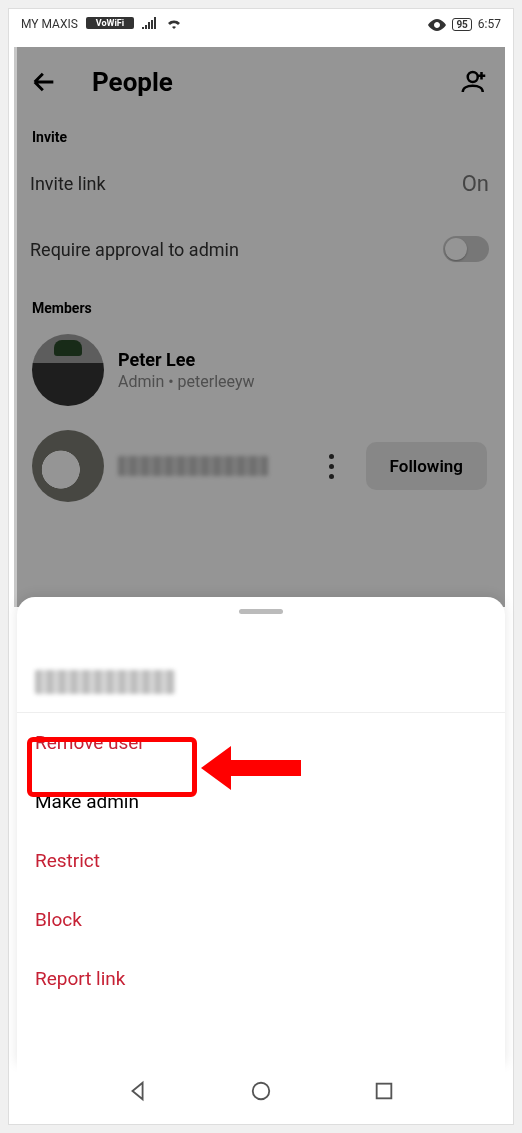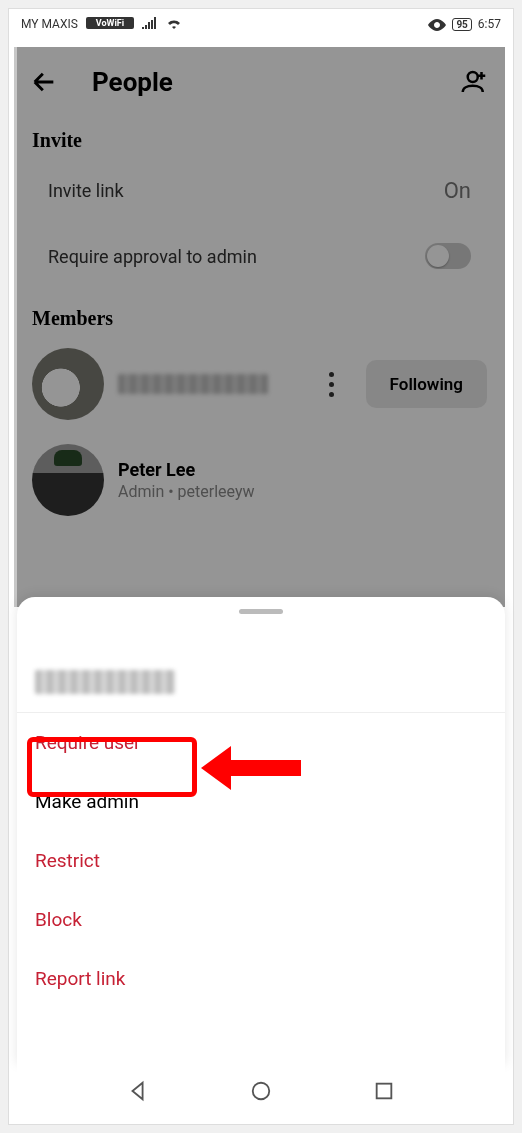--- a/index.html
+++ b/index.html
@@ -48,26 +48,26 @@
     
     .header {
       display: flex;
       align-items: center;
       padding: 20px 16px 14px;
     }
     .back-arrow { width: 28px; height: 28px; }
     .header-title { font-size: 26px; font-weight: 700; margin-left: 34px; color:#000;}
     .add-person { margin-left: auto; width: 30px; height: 30px; }
     
-    .section-title { font-size: 20px; font-weight: 700; padding: 18px 18px 6px; color:#000;font-family:Liberation Serif, serif;}
+    .section-title { font-size: 14px; font-weight: 700; padding: 18px 18px 6px; color:#000;}
     
     .row {
       display: flex;
       align-items: center;
-      padding: 20px 34px;
+      padding: 20px 16px;
       font-size: 18px;
       color: #333;
     }
     .row-value { margin-left: auto; color: #777; font-size: 22px; }
     
     .toggle {
       margin-left: auto;
       width: 46px; height: 26px;
       background: #ccc;
       border-radius: 13px;
@@ -212,52 +212,52 @@
       <span>Invite link</span>
       <span class="row-value">On</span>
     </div>
 
     <div class="row">
       <span>Require approval to admin</span>
       <div class="toggle"></div>
     </div>
 
     <div class="section-title">Members</div>
+
+    <div class="member-row">
+      <div class="avatar avatar1"></div>
+      <div class="member-info">
+        <div class="member-name">Peter Lee</div>
+        <div class="member-sub">Admin • peterleeyw</div>
+      </div>
+    </div>
 
     <div class="member-row">
       <div class="avatar avatar2"></div>
       <div class="member-info">
         <div class="redacted"></div>
       </div>
       <div class="kebab">
           <span></span>
           <span></span>
           <span></span>
         </div>
       <div class="follow-btn">Following</div>
     </div>
-
-    <div class="member-row">
-      <div class="avatar avatar1"></div>
-      <div class="member-info">
-        <div class="member-name">Peter Lee</div>
-        <div class="member-sub">Admin • peterleeyw</div>
-      </div>
-    </div>
   </div>
   <div class="dimmed-overlay"></div>
 
   <div class="bottom-sheet">
     <div class="sheet-handle"></div>
     <div class="sheet-username">
       <div class="redacted"></div>
     </div>
     <div class="sheet-divider"></div>
 
-    <div class="sheet-item danger">Require user</div>
+    <div class="sheet-item danger">Remove user</div>
     <div class="sheet-item">Make admin</div>
     <div class="sheet-item danger">Restrict</div>
     <div class="sheet-item danger">Block</div>
     <div class="sheet-item danger">Report link</div>
   </div>
 
   <div class="highlight-box" style="top:728px; left:18px; width:170px; height:60px;"></div>
   <svg class="arrow" style="top:737px; left:192px;" width="100" height="44" viewBox="0 0 100 44">
     <path fill="#f00" d="M100 14 L100 30 L30 30 L30 44 L0 22 L30 0 L30 14 Z"></path>
   </svg>

